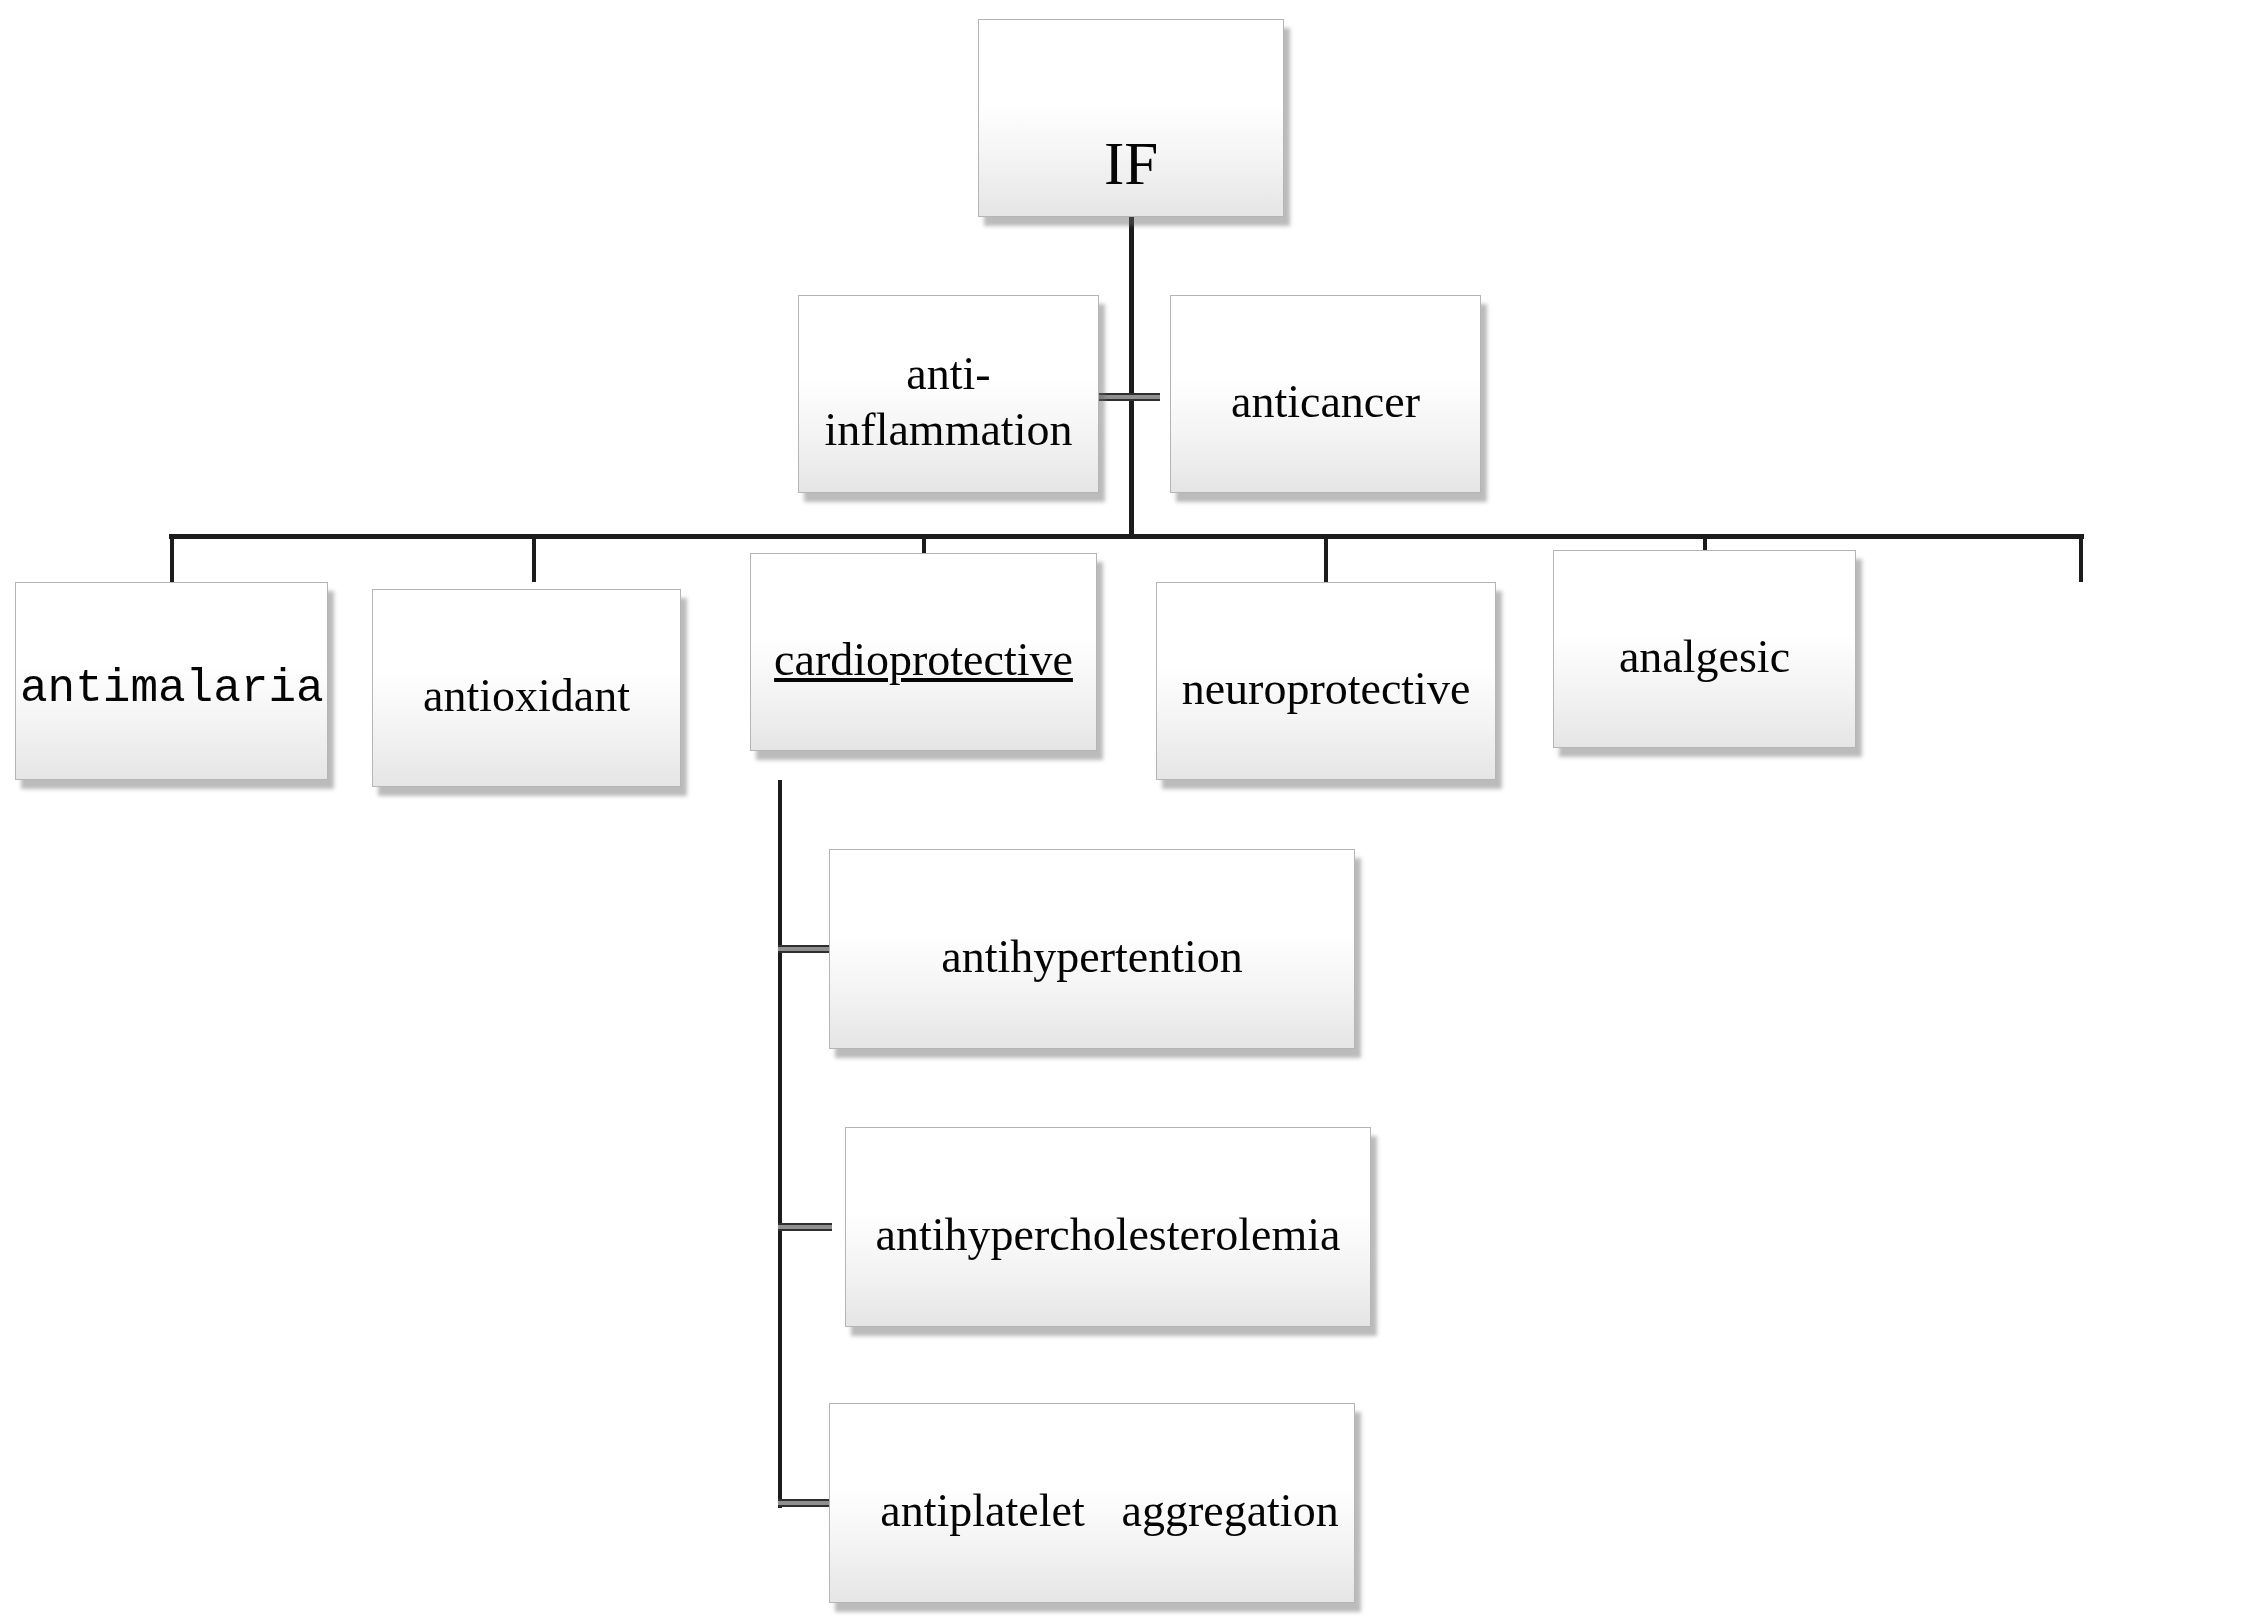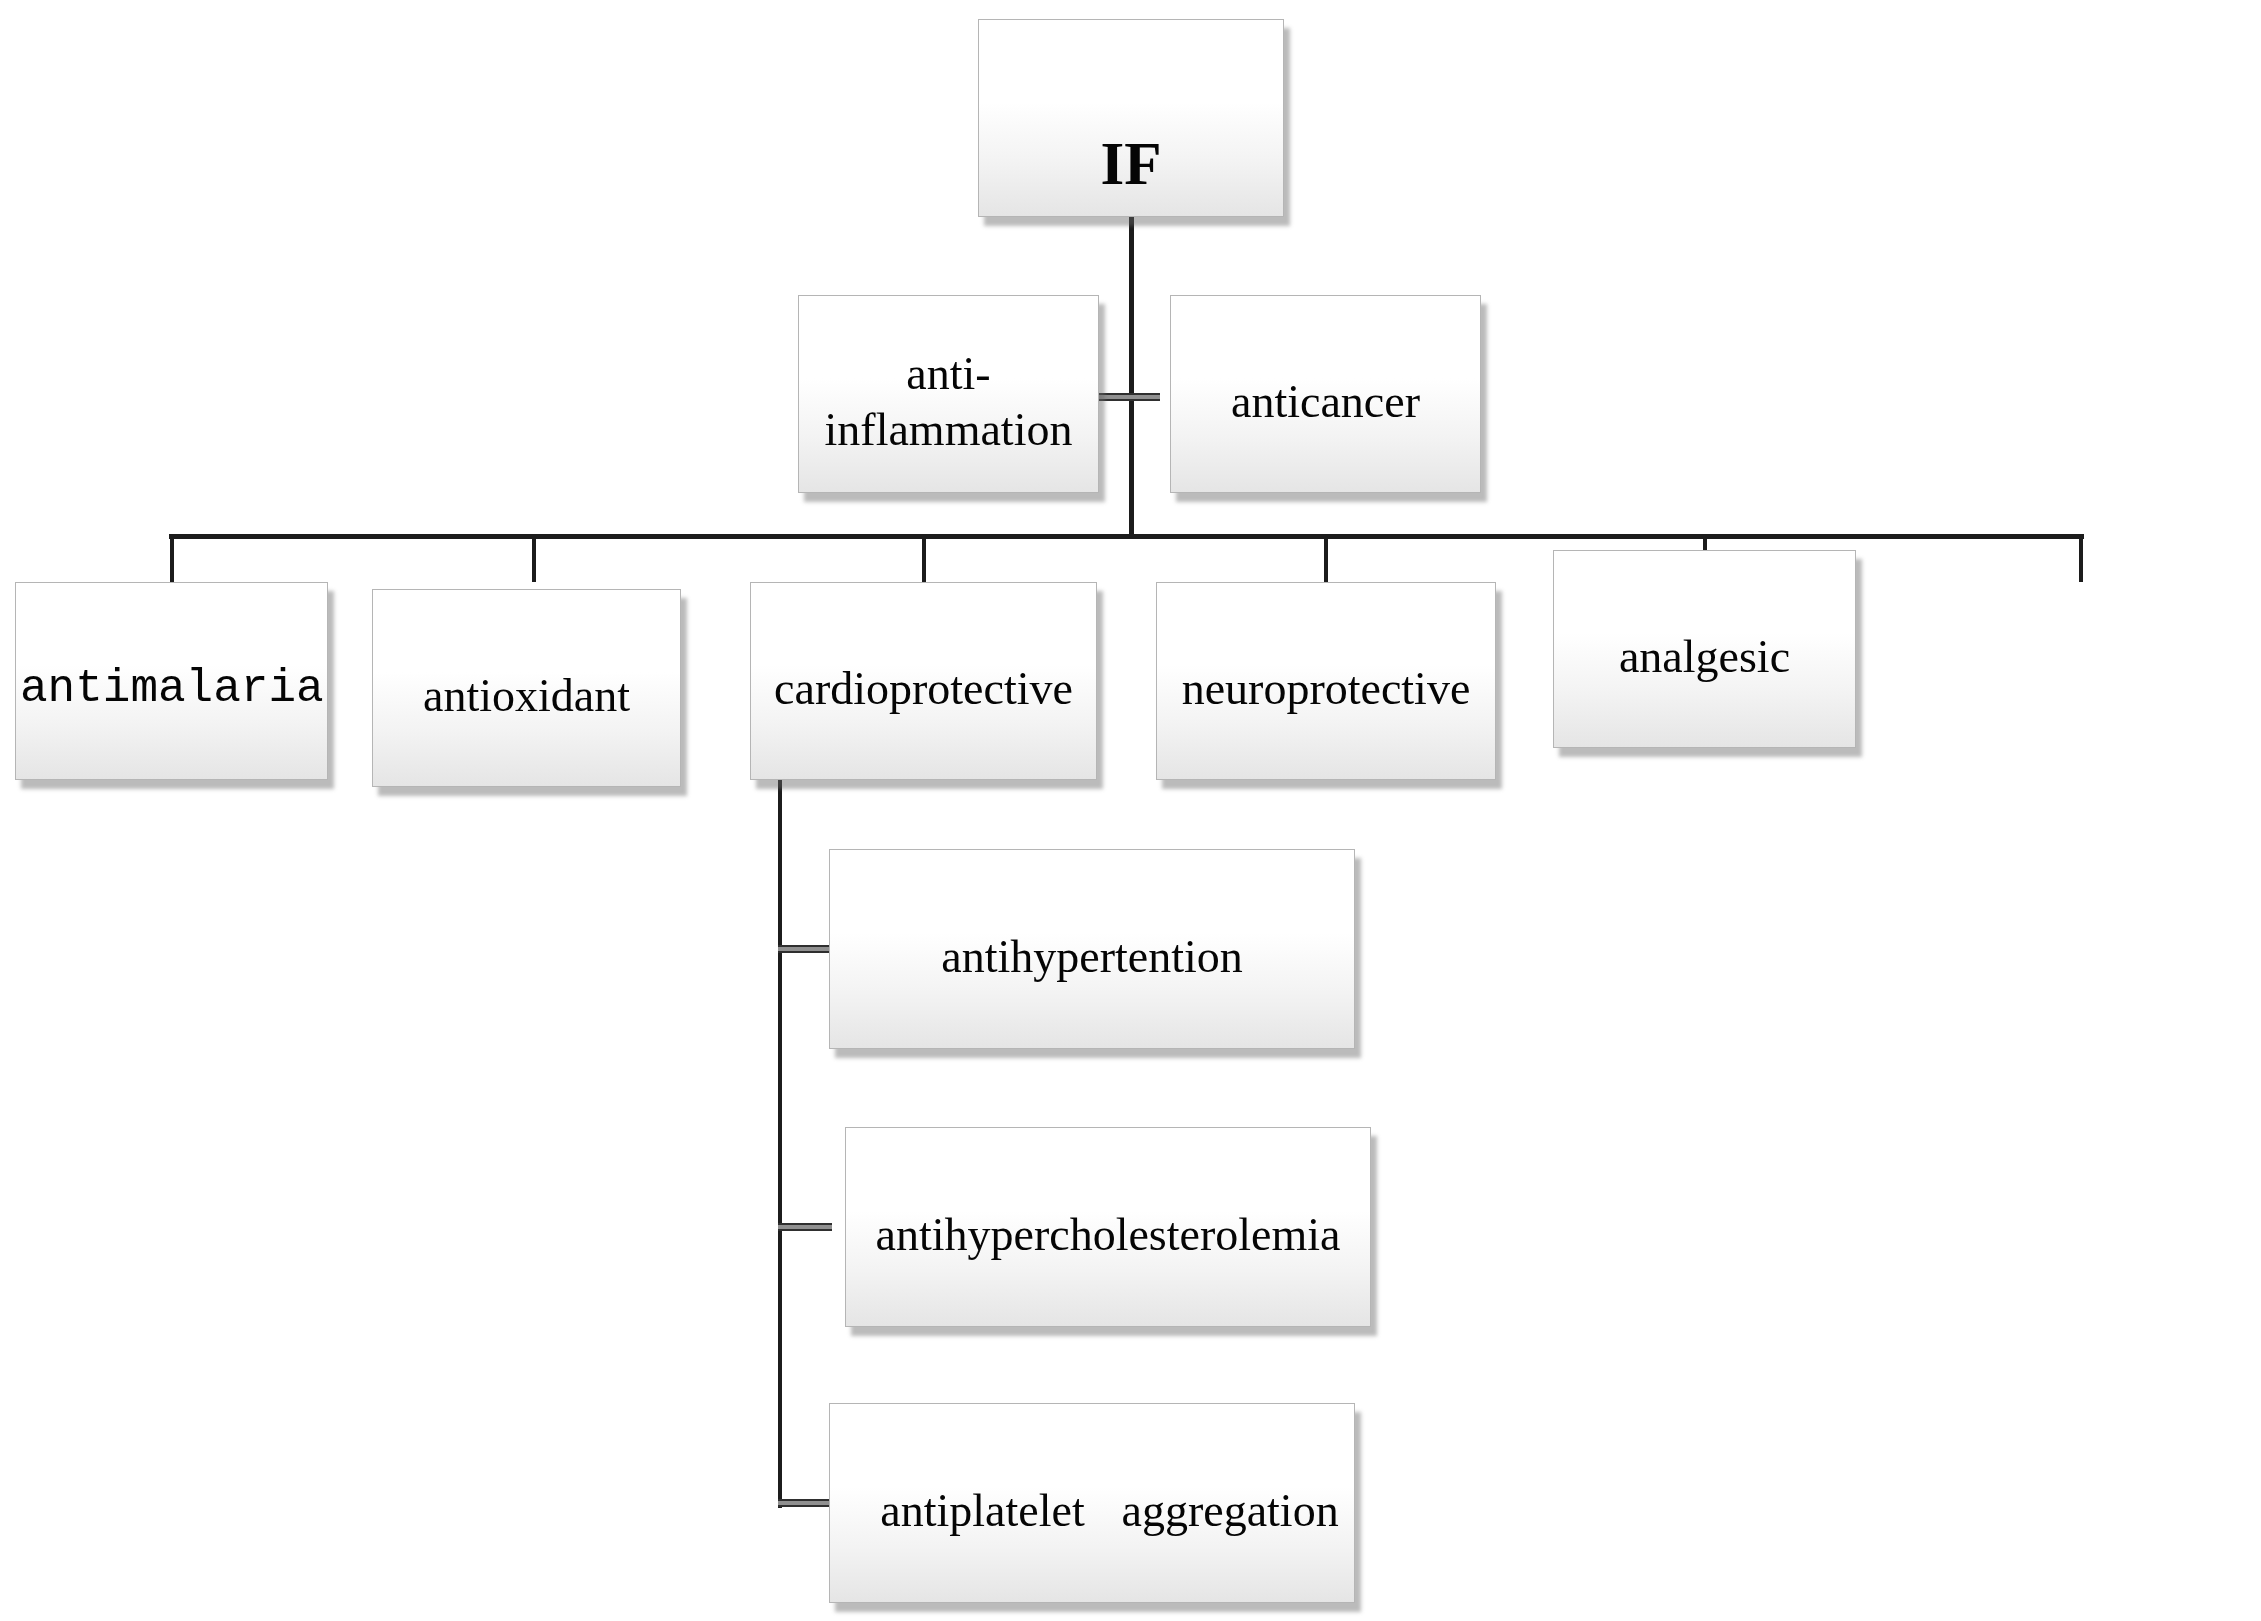--- a/index.html
+++ b/index.html
@@ -27,21 +27,21 @@
     justify-content: center;
     text-align: center;
     color: #050505;
     font-size: 46px;
     line-height: 1.22;
     padding-top: 16.6px;
     white-space: nowrap;
   }
   .node.root-node {
     font-size: 61px;
-    font-weight: bold;
+    font-weight: normal;
     padding-top: 92px;
   }
   .line {
     position: absolute;
     background: #1c1c1c;
   }
   .stub {
     position: absolute;
     height: 8.3px;
     background: linear-gradient(180deg, #2f2f2f 0%, #2f2f2f 22%, #909090 22%, #909090 78%, #2f2f2f 78%, #2f2f2f 100%);
@@ -89,21 +89,21 @@
   </div>
 
   <div class="node" style="left:15.3px; top:582px; width:313px; height:198px;font-family:Liberation Mono, monospace;">
     <span class="label-line">antimalaria</span>
   </div>
 
   <div class="node" style="left:372px; top:582px; width:309px; height:198px;margin-top:7px;">
     <span class="label-line">antioxidant</span>
   </div>
 
-  <div class="node" style="left:750px; top:582px; width:347px; height:198px;">
+  <div class="node" style="left:750px; top:553px; width:347px; height:198px;text-decoration:underline;">
     <span class="label-line">cardioprotective</span>
   </div>
 
   <div class="node" style="left:1156px; top:582px; width:340px; height:198px;">
     <span class="label-line">neuroprotective</span>
   </div>
 
   <div class="node" style="left:1553px; top:550px; width:303px; height:198px;">
     <span class="label-line">analgesic</span>
   </div>

